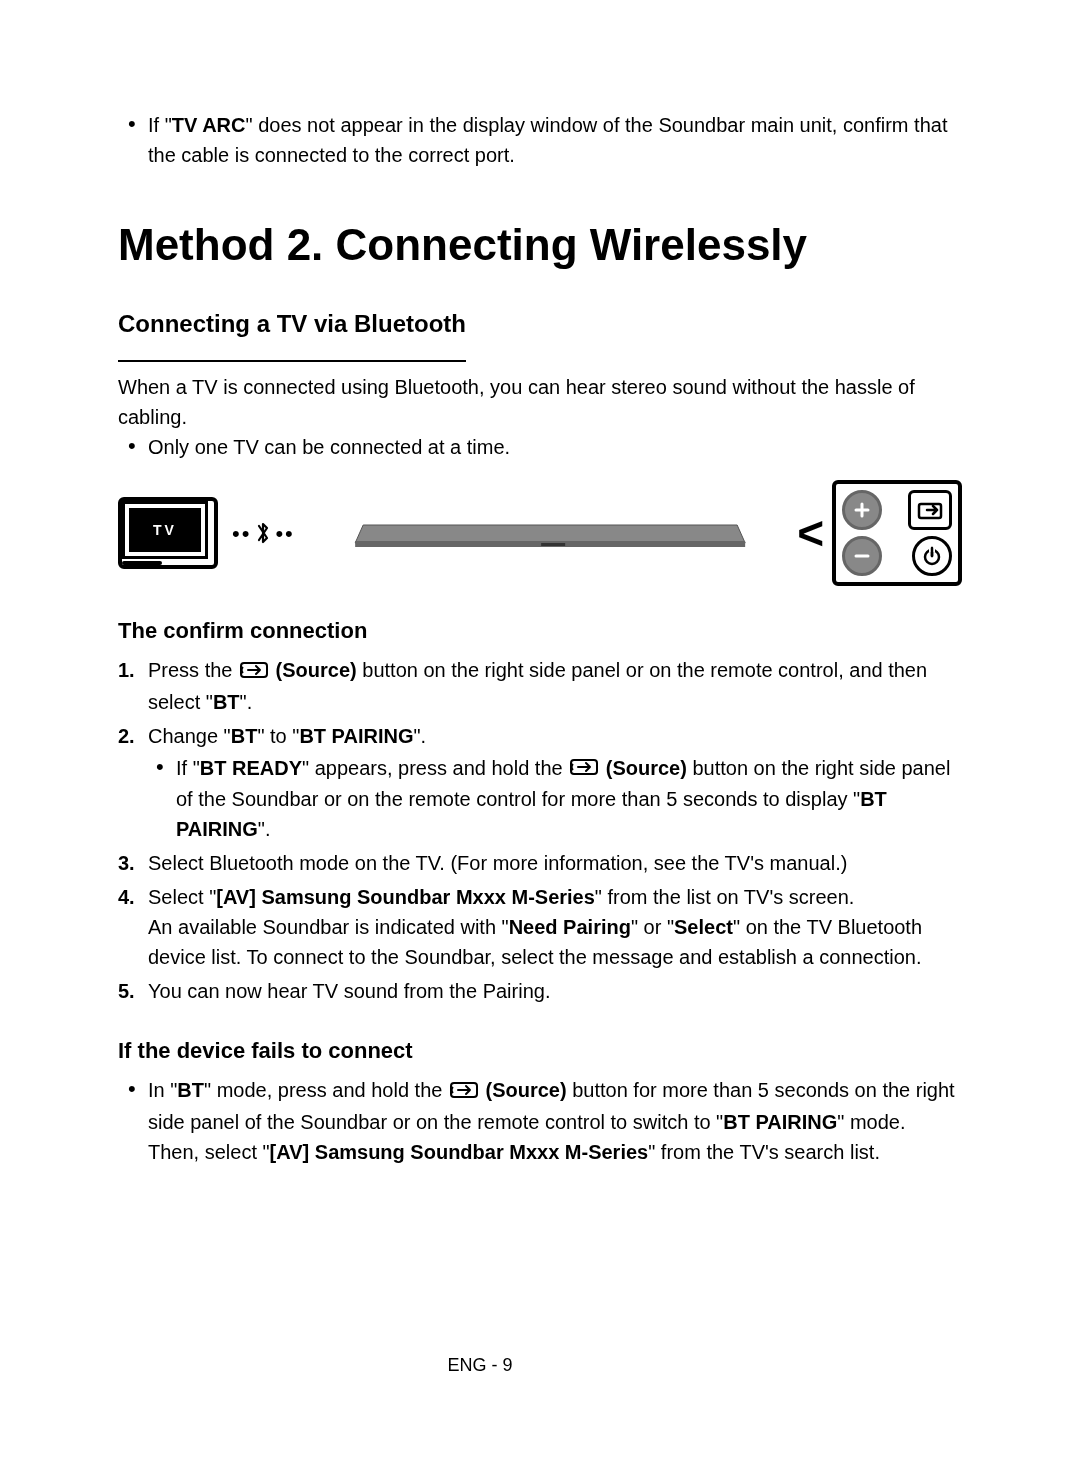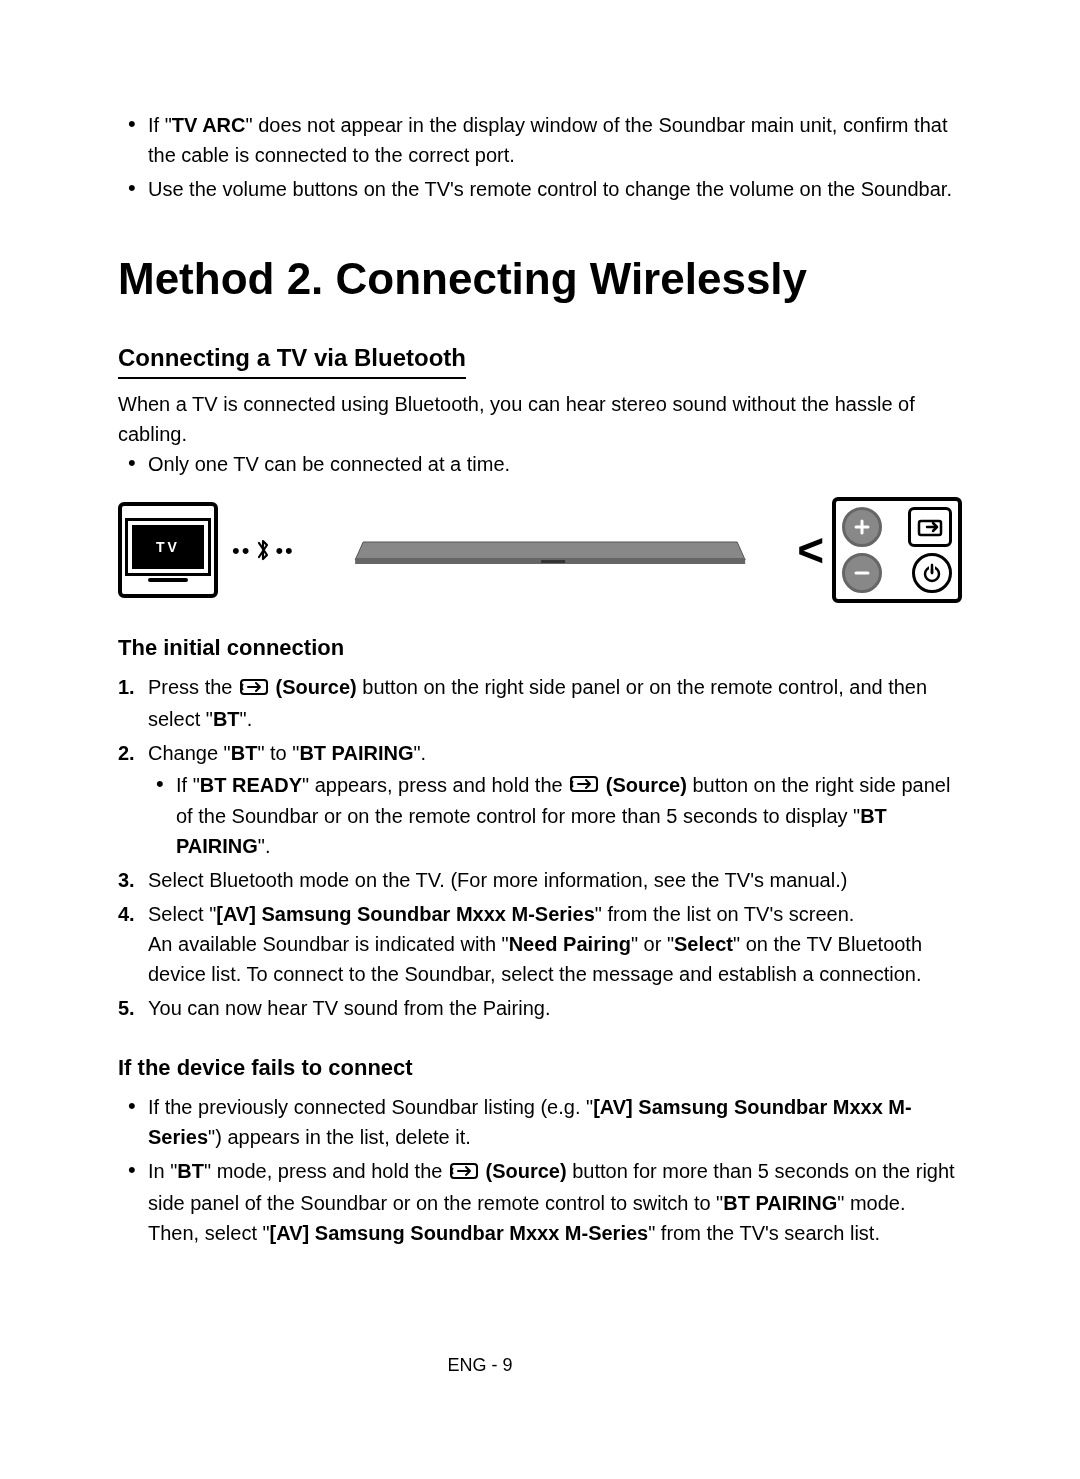--- a/index.html
+++ b/index.html
@@ -27,21 +27,21 @@
     font-size: 44px;
     font-weight: 700;
     margin-top: 42px;
     margin-bottom: 28px;
   }
   h3.subsection {
     font-size: 24px;
     font-weight: 700;
     border-bottom: 2px solid #000;
     display: inline-block;
-    padding-bottom: 1px;
+    padding-bottom: 18px;
     margin-bottom: 10px;
   }
   h4.subhead {
     font-size: 22px;
     font-weight: 700;
     margin-top: 28px;
     margin-bottom: 8px;
   }
   ol.numbered { list-style: none; padding-left: 30px; }
   ol.numbered > li { position: relative; margin-bottom: 4px; }
@@ -67,24 +67,24 @@
   .diagram {
     display: flex;
     align-items: center;
     gap: 14px;
     margin: 18px 0 20px 0;
   }
   .tv-box {
     width: 100px;
     border: 4px solid #000;
     border-radius: 6px;
-    padding: 12px;
+    padding: 0;
     display: flex;
     flex-direction: column;
-    align-items: center;
+    align-items: flex-start;
     text-decoration: underline;
   }
   .tv-screen {
     width: 86px;
     height: 58px;
     border: 3px solid #000;
     display: flex;
     align-items: center;
     justify-content: center;
     font-weight: 700;
@@ -141,23 +141,20 @@
 </style>
 </head>
 <body>
 
 
 
 
 <ul class="bullet-list">
   <li>
     <span>If "</span><span class="bold">TV ARC</span><span>" does not appear in the display window of the Soundbar main unit, confirm that the cable is connected to the correct port.</span>
-  </li>
-  <li>
-    <span>Use the volume buttons on the TV's remote control to change the volume on the Soundbar.</span>
   </li>
 </ul>
 
 
 <h2 class="method-title">Method 2. Connecting Wirelessly</h2>
 
 
 <h3 class="subsection">Connecting a TV via Bluetooth</h3>
 <p>When a TV is connected using Bluetooth, you can hear stereo sound without the hassle of cabling.</p>
 <ul class="bullet-list">
@@ -207,21 +204,21 @@
             <path d="M10 2 v8" stroke="#000" stroke-width="2.5" stroke-linecap="round"></path>
             <rect x="7" y="1" width="6" height="5" fill="#fff"></rect>
             <path d="M10 2 v8" stroke="#000" stroke-width="2.5" stroke-linecap="round"></path>
           </svg>
       </div>
     </div>
   </div>
 </div>
 
 
-<h4 class="subhead">The initial connection</h4>
+<h4 class="subhead">The confirm connection</h4>
 
 <ol class="numbered">
   <li><span class="num">1.</span>
     <span>Press the </span><span class="source-icon"><svg width="28" height="18" viewBox="0 0 28 18">
           <rect x="1" y="2" width="26" height="14" rx="3" fill="none" stroke="#000" stroke-width="2"></rect>
           <path d="M8 9 h12 M16 5 l4 4 l-4 4" fill="none" stroke="#000" stroke-width="2" stroke-linejoin="round" stroke-linecap="round"></path>
           <path d="M3 6 a4 4 0 0 0 0 6" fill="none" stroke="#000" stroke-width="2"></path>
         </svg></span> <span class="bold">(Source)</span><span> button on the right side panel or on the remote control, and then select "</span><span class="bold">BT</span><span>".</span>
   </li>
   <li><span class="num">2.</span>
@@ -245,23 +242,20 @@
   </li>
   <li><span class="num">5.</span>
     <span>You can now hear TV sound from the Pairing.</span>
   </li>
 </ol>
 
 
 <h4 class="subhead">If the device fails to connect</h4>
 <ul class="bullet-list">
   <li>
-    <span>If the previously connected Soundbar listing (e.g. "</span><span class="bold">[AV] Samsung Soundbar Mxxx M-Series</span><span>") appears in the list, delete it.</span>
-  </li>
-  <li>
     <span>In "</span><span class="bold">BT</span><span>" mode, press and hold the </span><span class="source-icon"><svg width="28" height="18" viewBox="0 0 28 18">
           <rect x="1" y="2" width="26" height="14" rx="3" fill="none" stroke="#000" stroke-width="2"></rect>
           <path d="M8 9 h12 M16 5 l4 4 l-4 4" fill="none" stroke="#000" stroke-width="2" stroke-linejoin="round" stroke-linecap="round"></path>
           <path d="M3 6 a4 4 0 0 0 0 6" fill="none" stroke="#000" stroke-width="2"></path>
         </svg></span> <span class="bold">(Source)</span><span> button for more than 5 seconds on the right side panel of the Soundbar or on the remote control to switch to "</span><span class="bold">BT PAIRING</span><span>" mode.</span><br>
     <span>Then, select "</span><span class="bold">[AV] Samsung Soundbar Mxxx M-Series</span><span>" from the TV's search list.</span>
   </li>
 </ul>
 
 <div class="pagenum">ENG - 9</div>

